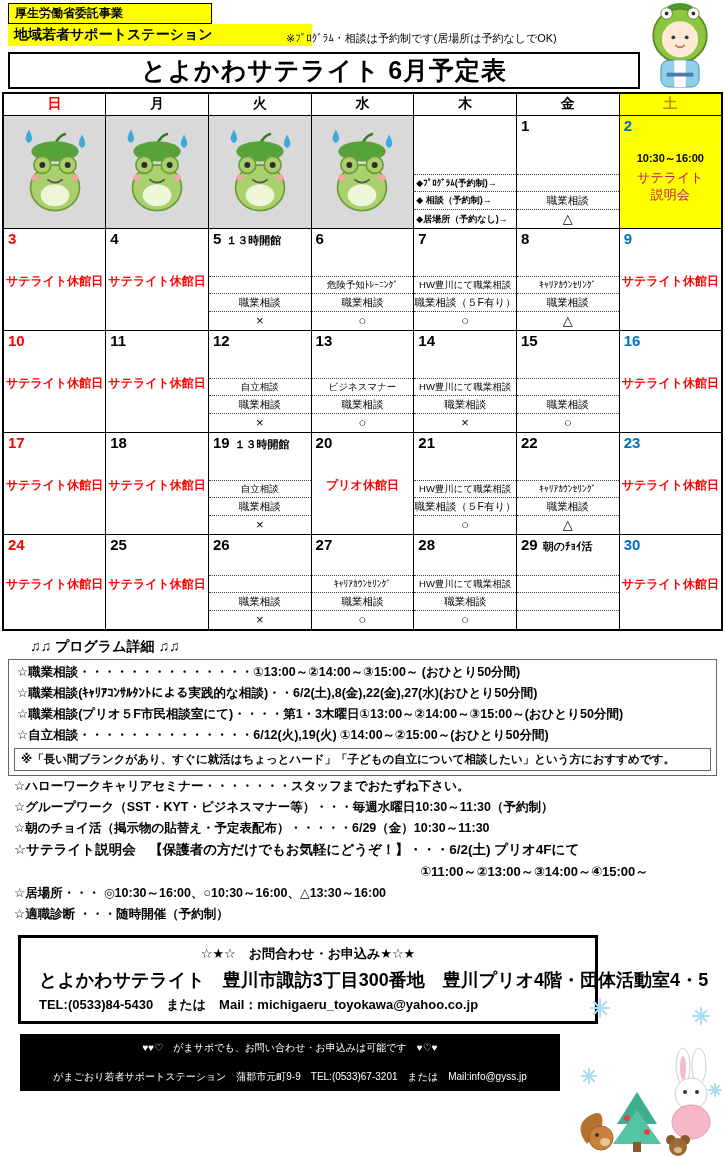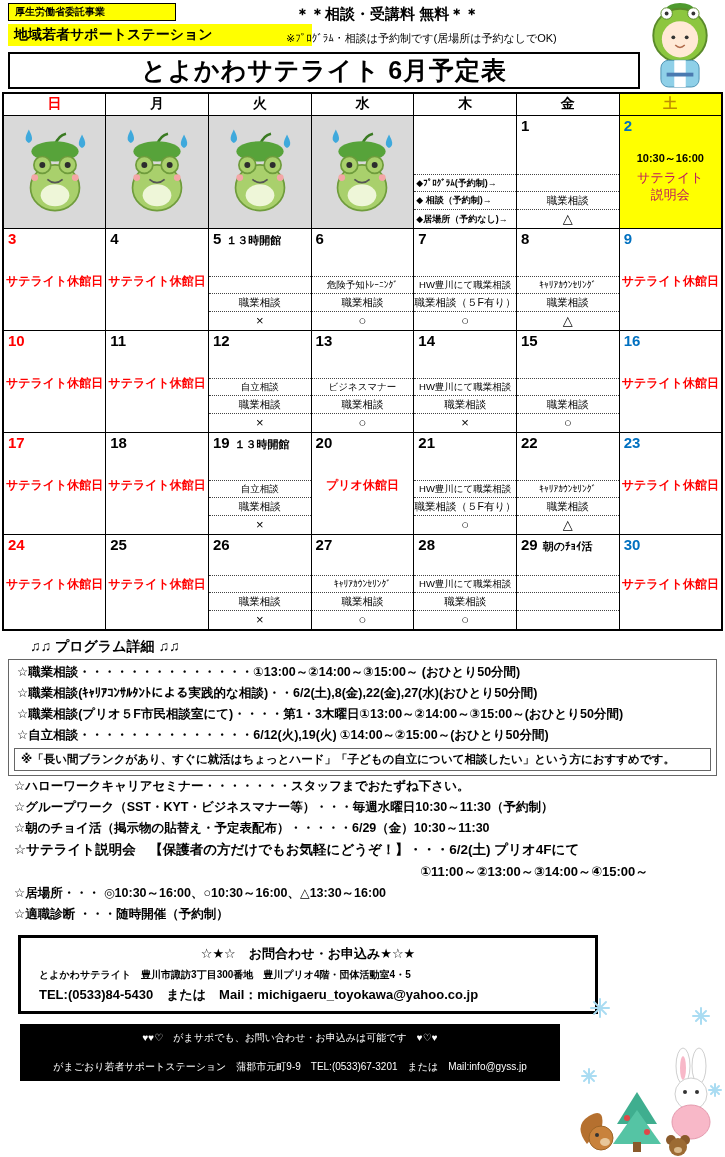--- a/index.html
+++ b/index.html
@@ -2,22 +2,22 @@
 <html><head>
 <meta charset="utf-8">
 <style>
 *{margin:0;padding:0;box-sizing:border-box;}
 html,body{width:725px;}
 body{height:1157px;position:relative;background:#fff;color:#000;overflow:hidden;
   font-family:"Liberation Sans","DejaVu Sans",sans-serif;}
 
 
 .top{position:relative;height:92px;}
-.ministry{position:absolute;left:8px;top:3px;width:168px;background:#FFFF00;border:1px solid #000;
-  font-size:10px;font-weight:bold;padding:1px 6px;}
+.ministry{position:absolute;left:8px;top:3px;width:204px;background:#FFFF00;border:1px solid #000;
+  font-size:12px;font-weight:bold;padding:1px 6px;}
 .station{position:absolute;left:8px;top:24px;width:304px;background:#FFFF00;
   font-size:14px;font-weight:bold;padding:2px 6px;}
 .free-notice{position:absolute;left:295px;top:5px;font-size:15px;font-weight:bold;}
 .reserve-notice{position:absolute;left:286px;top:31px;font-size:11px;}
 .title-box{position:absolute;left:8px;top:52px;width:632px;height:37px;border:2px solid #000;
   display:flex;align-items:center;justify-content:center;font-size:25px;font-weight:bold;letter-spacing:1px;}
 .mascot{position:absolute;right:3px;top:0;}
 
 
 table.cal{width:721px;margin-left:2px;border-collapse:collapse;table-layout:fixed;border:2px solid #000;}
@@ -54,21 +54,21 @@
 .dline{font-size:12.5px;font-weight:bold;padding:2px 6px;white-space:nowrap;overflow:hidden;}
 .dnote{border:1px solid #666;margin:2px 3px;font-size:11.5px;font-weight:bold;padding:3px 6px;white-space:nowrap;overflow:hidden;}
 .dline.sub{font-size:12px;padding-left:18px;}
 .dline.big{font-size:13.5px;}
 .dtimes{font-size:13px;font-weight:bold;padding:2px 6px 2px 412px;white-space:nowrap;}
 
 
 .bottom{margin-top:10px;}
 .contact-box{width:580px;margin-left:18px;border:3px solid #000;padding:5px 8px;background:#fff;}
 .contact-heading{text-align:center;font-size:13px;font-weight:bold;padding:2px 0;}
-.contact-address{font-size:10px;font-weight:bold;padding:3px 0 2px 10px;white-space:nowrap;}
+.contact-address{font-size:18px;font-weight:bold;padding:3px 0 2px 10px;white-space:nowrap;}
 .contact-tel{font-size:13px;font-weight:bold;padding:2px 0 2px 10px;white-space:nowrap;}
 .gama-strip{width:540px;margin:10px 0 0 20px;background:#000;color:#fff;text-align:center;padding:7px 4px;}
 .gama1{font-size:10px;margin-bottom:15px;white-space:nowrap;}
 .gama2{font-size:10px;white-space:nowrap;}
 .decor{position:absolute;right:0;bottom:0;}
 .symbol-defs{position:absolute;width:0;height:0;overflow:hidden;}
 </style>
 </head>
 <body>
 
@@ -86,21 +86,20 @@
     <ellipse cx="45" cy="82" rx="17" ry="13" fill="#eef6d8"></ellipse>
     <path d="M36 63 q9 8 18 0" stroke="#555" stroke-width="2" fill="none"></path>
     <circle cx="21" cy="61" r="4" fill="#f4a6a6"></circle>
     <circle cx="69" cy="61" r="4" fill="#f4a6a6"></circle>
   </symbol>
 </svg>
 
 <div class="top">
   <div class="ministry">厚生労働省委託事業</div>
   <div class="station">地域若者サポートステーション</div>
-  <div class="free-notice">＊＊相談・受講料 無料＊＊</div>
   <div class="reserve-notice">※ﾌﾟﾛｸﾞﾗﾑ・相談は予約制です(居場所は予約なしでOK)</div>
   <div class="title-box">とよかわサテライト 6月予定表</div>
   <svg class="mascot" width="84" height="90" viewBox="0 0 88 92">
     <ellipse cx="44" cy="8" rx="14" ry="6" fill="#4e9a2e"></ellipse>
     <circle cx="44" cy="36" r="28" fill="#8cc63f" stroke="#5a8a2a" stroke-width="2"></circle>
     <circle cx="30" cy="13" r="6" fill="#fff" stroke="#5a8a2a"></circle>
     <circle cx="58" cy="13" r="6" fill="#fff" stroke="#5a8a2a"></circle>
     <circle cx="30" cy="13" r="2" fill="#333"></circle>
     <circle cx="58" cy="13" r="2" fill="#333"></circle>
     <circle cx="44" cy="40" r="19" fill="#ffe9d6"></circle>

